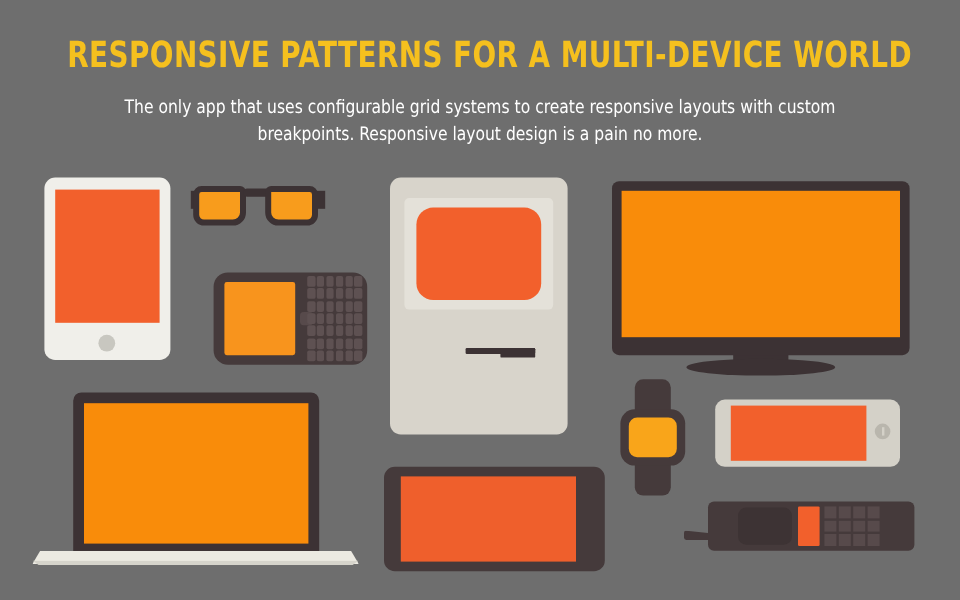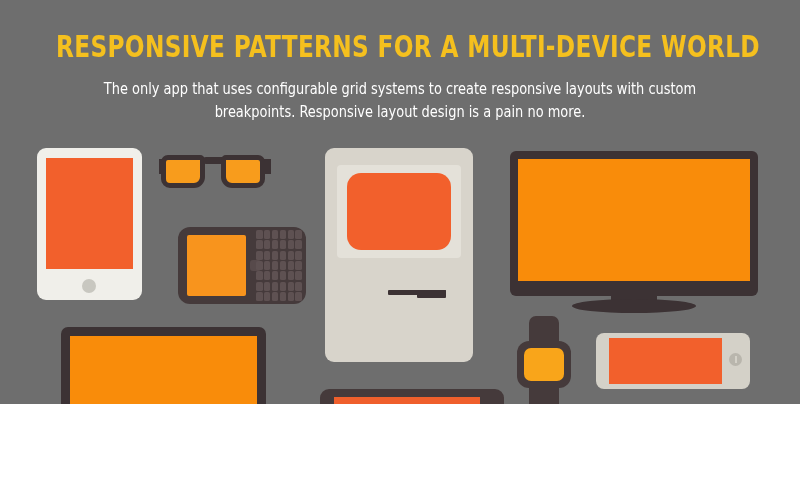--- a/index.html
+++ b/index.html
@@ -5,21 +5,21 @@
   html, body {
     margin: 0; padding: 0;
   }
   body {
     width: 800px; height: 500px;
     font-family: "Liberation Sans", sans-serif;
     overflow: hidden;
   }
   #poster {
     position: relative;
-    width: 800px; height: 404px;
+    width: 800px; height: 500px;
     background: #6e6e6e;
     overflow: hidden;
   }
   
   #headline {
     position: absolute;
     left: 0; top: 30px;
     width: 800px;
     text-align: center;
     color: #f5c01e;

